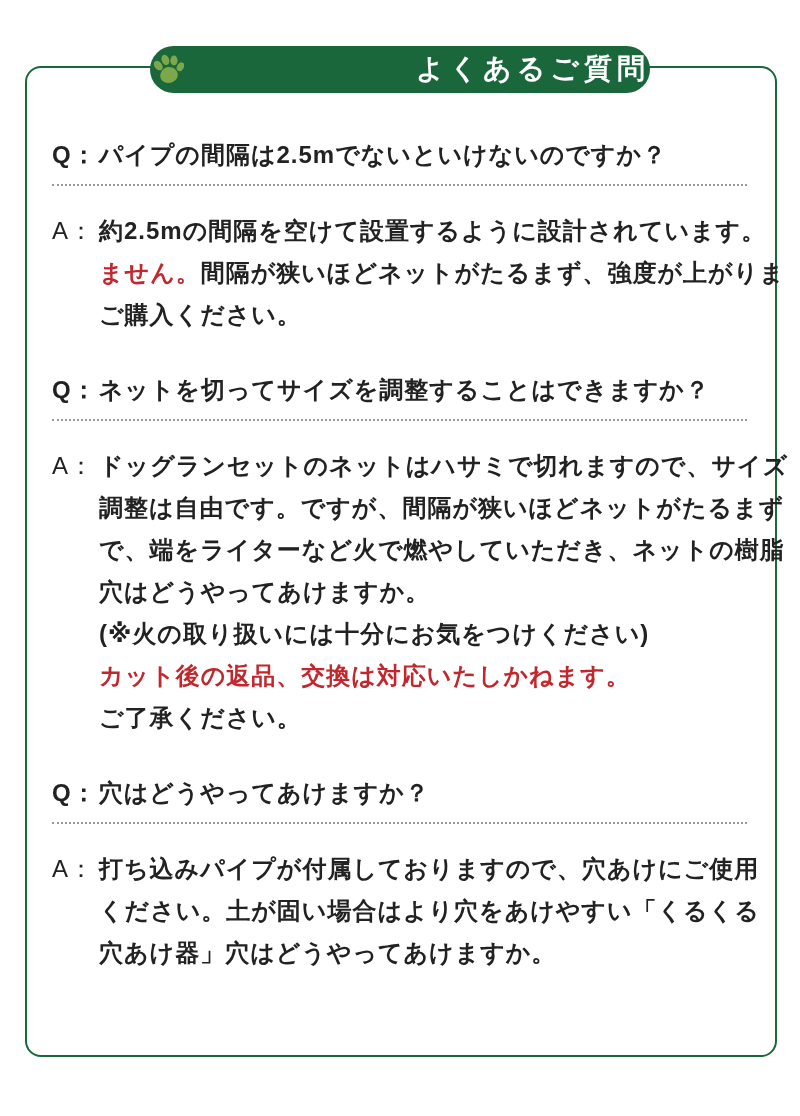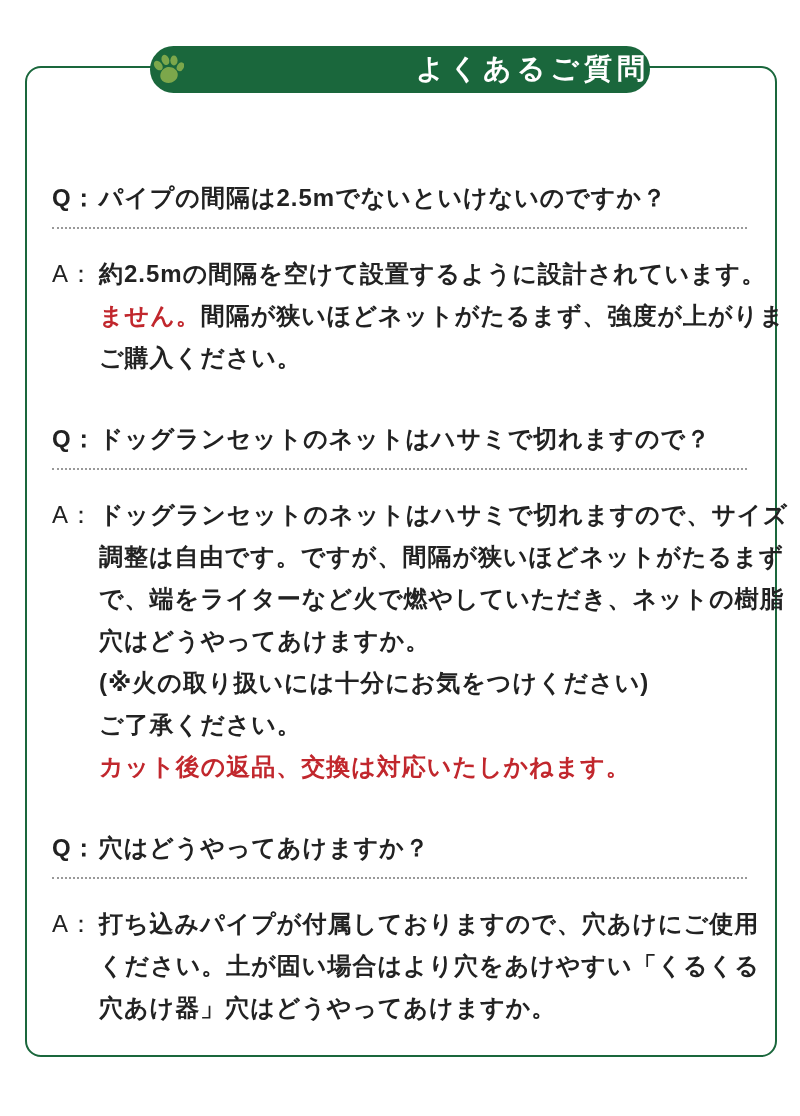--- a/index.html
+++ b/index.html
@@ -38,21 +38,21 @@
     gap:10px; z-index:2;
   }
   .header-title{
     color:#ffffff; font-size:28px; font-weight:bold;
     letter-spacing:5px; line-height:1;
     padding-bottom:2px;
   }
   .paw{ display:flex; align-items:center; }
 
   
-  .faq-item{ margin-bottom:37px;margin-top:43px; }
+  .faq-item{ margin-bottom:37px; }
   .question{
     font-size:24px; font-weight:600; letter-spacing:1px;
     line-height:34px; color:var(--text);
   }
   .q-prefix{ margin-right:2px; }
   .dotted-sep{
     border:none; border-top:2px dotted var(--separator);
     margin:12px 0 0 0; height:0;
   }
   .answer{
@@ -93,32 +93,32 @@
           <div class="answer">
             <span class="a-prefix">A：</span>
             <div class="a-lines">
               <div class="a-line"><span>約2.5mの間隔を空けて設置するように設計されています。</span></div>
               <div class="a-line"><span class="seg-red">ません。</span><span>間隔が狭いほどネットがたるまず、強度が上がりま</span></div>
               <div class="a-line"><span>ご購入ください。</span></div>
             </div>
           </div>
         </section>
         <section class="faq-item">
-          <div class="question"><span class="q-prefix">Q：</span><span class="q-text">ドッグランセットのネットはハサミで切れますので？</span></div>
+          <div class="question"><span class="q-prefix">Q：</span><span class="q-text">ネットを切ってサイズを調整することはできますか？</span></div>
           <hr class="dotted-sep">
           <div class="answer">
             <span class="a-prefix">A：</span>
             <div class="a-lines">
               <div class="a-line"><span>ドッグランセットのネットはハサミで切れますので、サイズ</span></div>
               <div class="a-line"><span>調整は自由です。ですが、間隔が狭いほどネットがたるまず</span></div>
               <div class="a-line"><span>で、端をライターなど火で燃やしていただき、ネットの樹脂</span></div>
               <div class="a-line"><span>穴はどうやってあけますか。</span></div>
               <div class="a-line"><span>(※火の取り扱いには十分にお気をつけください)</span></div>
+              <div class="a-line"><span class="seg-red">カット後の返品、交換は対応いたしかねます。</span></div>
               <div class="a-line"><span>ご了承ください。</span></div>
-              <div class="a-line"><span class="seg-red">カット後の返品、交換は対応いたしかねます。</span></div>
             </div>
           </div>
         </section>
         <section class="faq-item">
           <div class="question"><span class="q-prefix">Q：</span><span class="q-text">穴はどうやってあけますか？</span></div>
           <hr class="dotted-sep">
           <div class="answer">
             <span class="a-prefix">A：</span>
             <div class="a-lines">
               <div class="a-line"><span>打ち込みパイプが付属しておりますので、穴あけにご使用</span></div>

